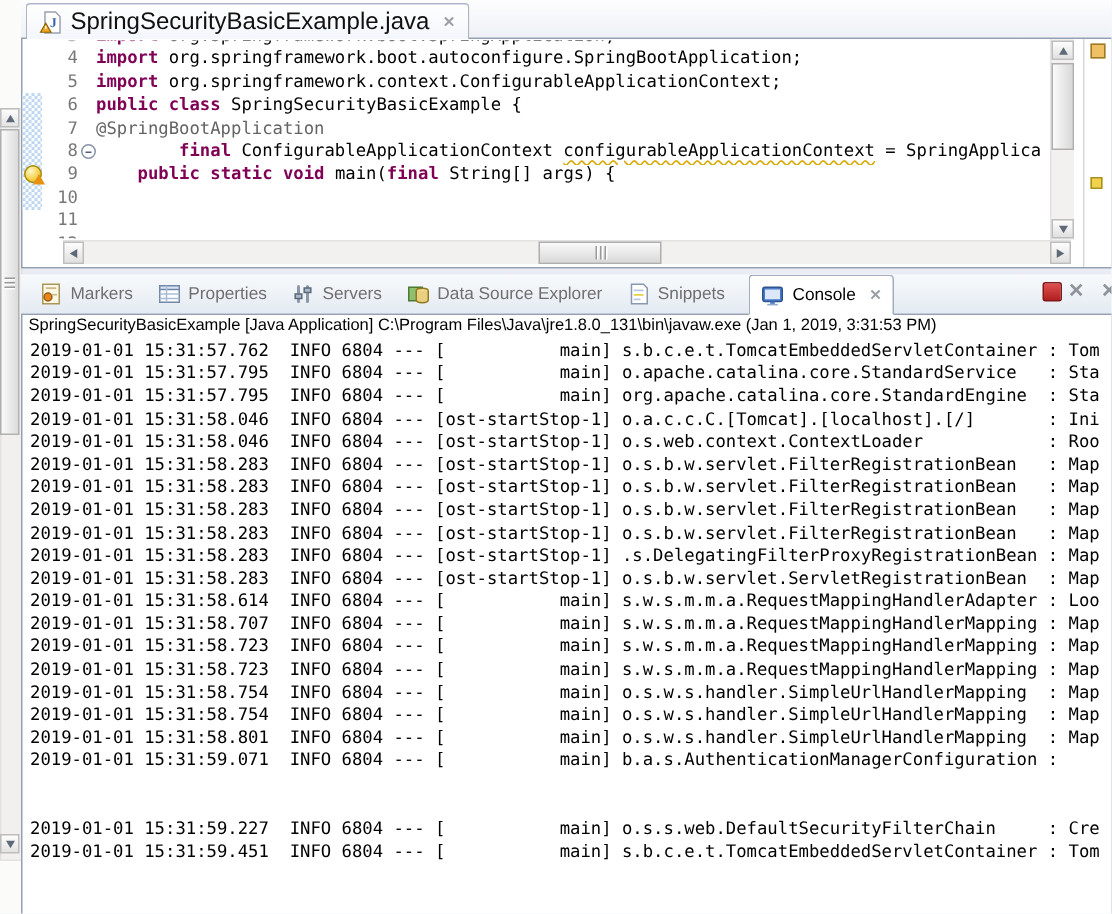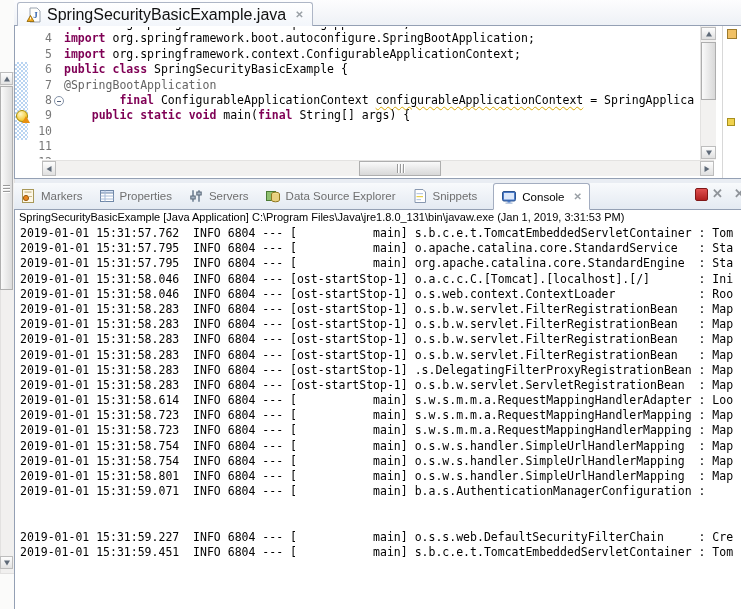--- a/index.html
+++ b/index.html
@@ -56,21 +56,21 @@
   .overview{position:absolute;right:0;top:0;width:18px;height:152px;background:#fff;border-left:1px solid #d8d8d8;}
   .ov-corner{position:absolute;right:4px;top:3px;width:10px;height:10px;background:#f0c064;border:1px solid #9c7a2c;box-sizing:border-box;}
   .ov-marker{position:absolute;right:6px;top:92px;width:8px;height:8px;background:#f0d24e;border:1px solid #a8901e;box-sizing:border-box;}
   .ed-hscroll{position:absolute;left:27px;bottom:2px;height:15px;width:672px;background:#f2f1f0;border-top:1px solid #e3e2e1;}
   .ed-hleft{left:0;top:0;width:14px;height:15px;}
   .ed-hright{right:0;top:0;width:14px;height:15px;}
   .ed-hthumb{position:absolute;left:317px;top:0;width:82px;height:15px;background:linear-gradient(#fafafa,#d8d8d8);border:1px solid #aeaeae;box-sizing:border-box;}
   .vgrip{position:absolute;top:2px;bottom:2px;width:1px;background:#9a9a9a;box-shadow:1px 0 0 #fff;}
 
   
-  .view-tabbar{position:absolute;left:14px;top:183px;right:0;height:26px;display:flex;align-items:center;padding-left:6px;gap:16px;background:linear-gradient(#f8fafc,#e4eaf2);}
+  .view-tabbar{position:absolute;left:14px;top:183px;right:0;height:26px;display:flex;align-items:center;padding-left:12px;gap:16px;background:linear-gradient(#f8fafc,#e4eaf2);}
   .vtab{display:flex;align-items:center;gap:5px;white-space:nowrap;}
   .vtab .lbl{font-size:11.5px;color:#6f6f6f;}
   .vtab.sel{position:relative;z-index:3;height:25px;margin-bottom:-1px;padding:0 7px;background:#fff;border:1px solid #a3adc0;border-bottom:1px solid #fff;border-radius:3px 3px 0 0;}
   .vtab.sel .lbl{color:#000;}
   .icon16{width:16px;height:16px;display:inline-block;flex:0 0 16px;}
   .term-btn{position:absolute;top:188px;left:695px;width:13px;height:13px;background:linear-gradient(#e05050,#b02020);border:1px solid #801818;border-radius:2px;box-sizing:border-box;}
   .rm-btn{position:absolute;top:186px;left:712px;font-size:13px;font-weight:bold;color:#8f949a;}
   .rmall-btn{position:absolute;top:186px;left:734px;font-size:13px;font-weight:bold;color:#8f949a;}
 
   .console-body{position:absolute;left:14px;top:209px;width:726px;height:400px;background:#fff;border:1px solid #94a0b4;overflow:hidden;}
@@ -281,20 +281,21 @@
         <div class="log-line">2019-01-01 15:31:57.795  INFO 6804 --- [           main] org.apache.catalina.core.StandardEngine  : Sta</div>
         <div class="log-line">2019-01-01 15:31:58.046  INFO 6804 --- [ost-startStop-1] o.a.c.c.C.[Tomcat].[localhost].[/]       : Ini</div>
         <div class="log-line">2019-01-01 15:31:58.046  INFO 6804 --- [ost-startStop-1] o.s.web.context.ContextLoader            : Roo</div>
         <div class="log-line">2019-01-01 15:31:58.283  INFO 6804 --- [ost-startStop-1] o.s.b.w.servlet.FilterRegistrationBean   : Map</div>
         <div class="log-line">2019-01-01 15:31:58.283  INFO 6804 --- [ost-startStop-1] o.s.b.w.servlet.FilterRegistrationBean   : Map</div>
         <div class="log-line">2019-01-01 15:31:58.283  INFO 6804 --- [ost-startStop-1] o.s.b.w.servlet.FilterRegistrationBean   : Map</div>
         <div class="log-line">2019-01-01 15:31:58.283  INFO 6804 --- [ost-startStop-1] o.s.b.w.servlet.FilterRegistrationBean   : Map</div>
         <div class="log-line">2019-01-01 15:31:58.283  INFO 6804 --- [ost-startStop-1] .s.DelegatingFilterProxyRegistrationBean : Map</div>
         <div class="log-line">2019-01-01 15:31:58.283  INFO 6804 --- [ost-startStop-1] o.s.b.w.servlet.ServletRegistrationBean  : Map</div>
         <div class="log-line">2019-01-01 15:31:58.614  INFO 6804 --- [           main] s.w.s.m.m.a.RequestMappingHandlerAdapter : Loo</div>
+        <div class="log-line">2019-01-01 15:31:58.707  INFO 6804 --- [           main] s.w.s.m.m.a.RequestMappingHandlerMapping : Map</div>
         <div class="log-line">2019-01-01 15:31:58.723  INFO 6804 --- [           main] s.w.s.m.m.a.RequestMappingHandlerMapping : Map</div>
         <div class="log-line">2019-01-01 15:31:58.723  INFO 6804 --- [           main] s.w.s.m.m.a.RequestMappingHandlerMapping : Map</div>
         <div class="log-line">2019-01-01 15:31:58.754  INFO 6804 --- [           main] o.s.w.s.handler.SimpleUrlHandlerMapping  : Map</div>
         <div class="log-line">2019-01-01 15:31:58.754  INFO 6804 --- [           main] o.s.w.s.handler.SimpleUrlHandlerMapping  : Map</div>
         <div class="log-line">2019-01-01 15:31:58.801  INFO 6804 --- [           main] o.s.w.s.handler.SimpleUrlHandlerMapping  : Map</div>
         <div class="log-line">2019-01-01 15:31:59.071  INFO 6804 --- [           main] b.a.s.AuthenticationManagerConfiguration : </div>
         <div class="log-line">&nbsp;</div>
         <div class="log-line">&nbsp;</div>
         <div class="log-line">2019-01-01 15:31:59.227  INFO 6804 --- [           main] o.s.s.web.DefaultSecurityFilterChain     : Cre</div>
         <div class="log-line">2019-01-01 15:31:59.451  INFO 6804 --- [           main] s.b.c.e.t.TomcatEmbeddedServletContainer : Tom</div>

